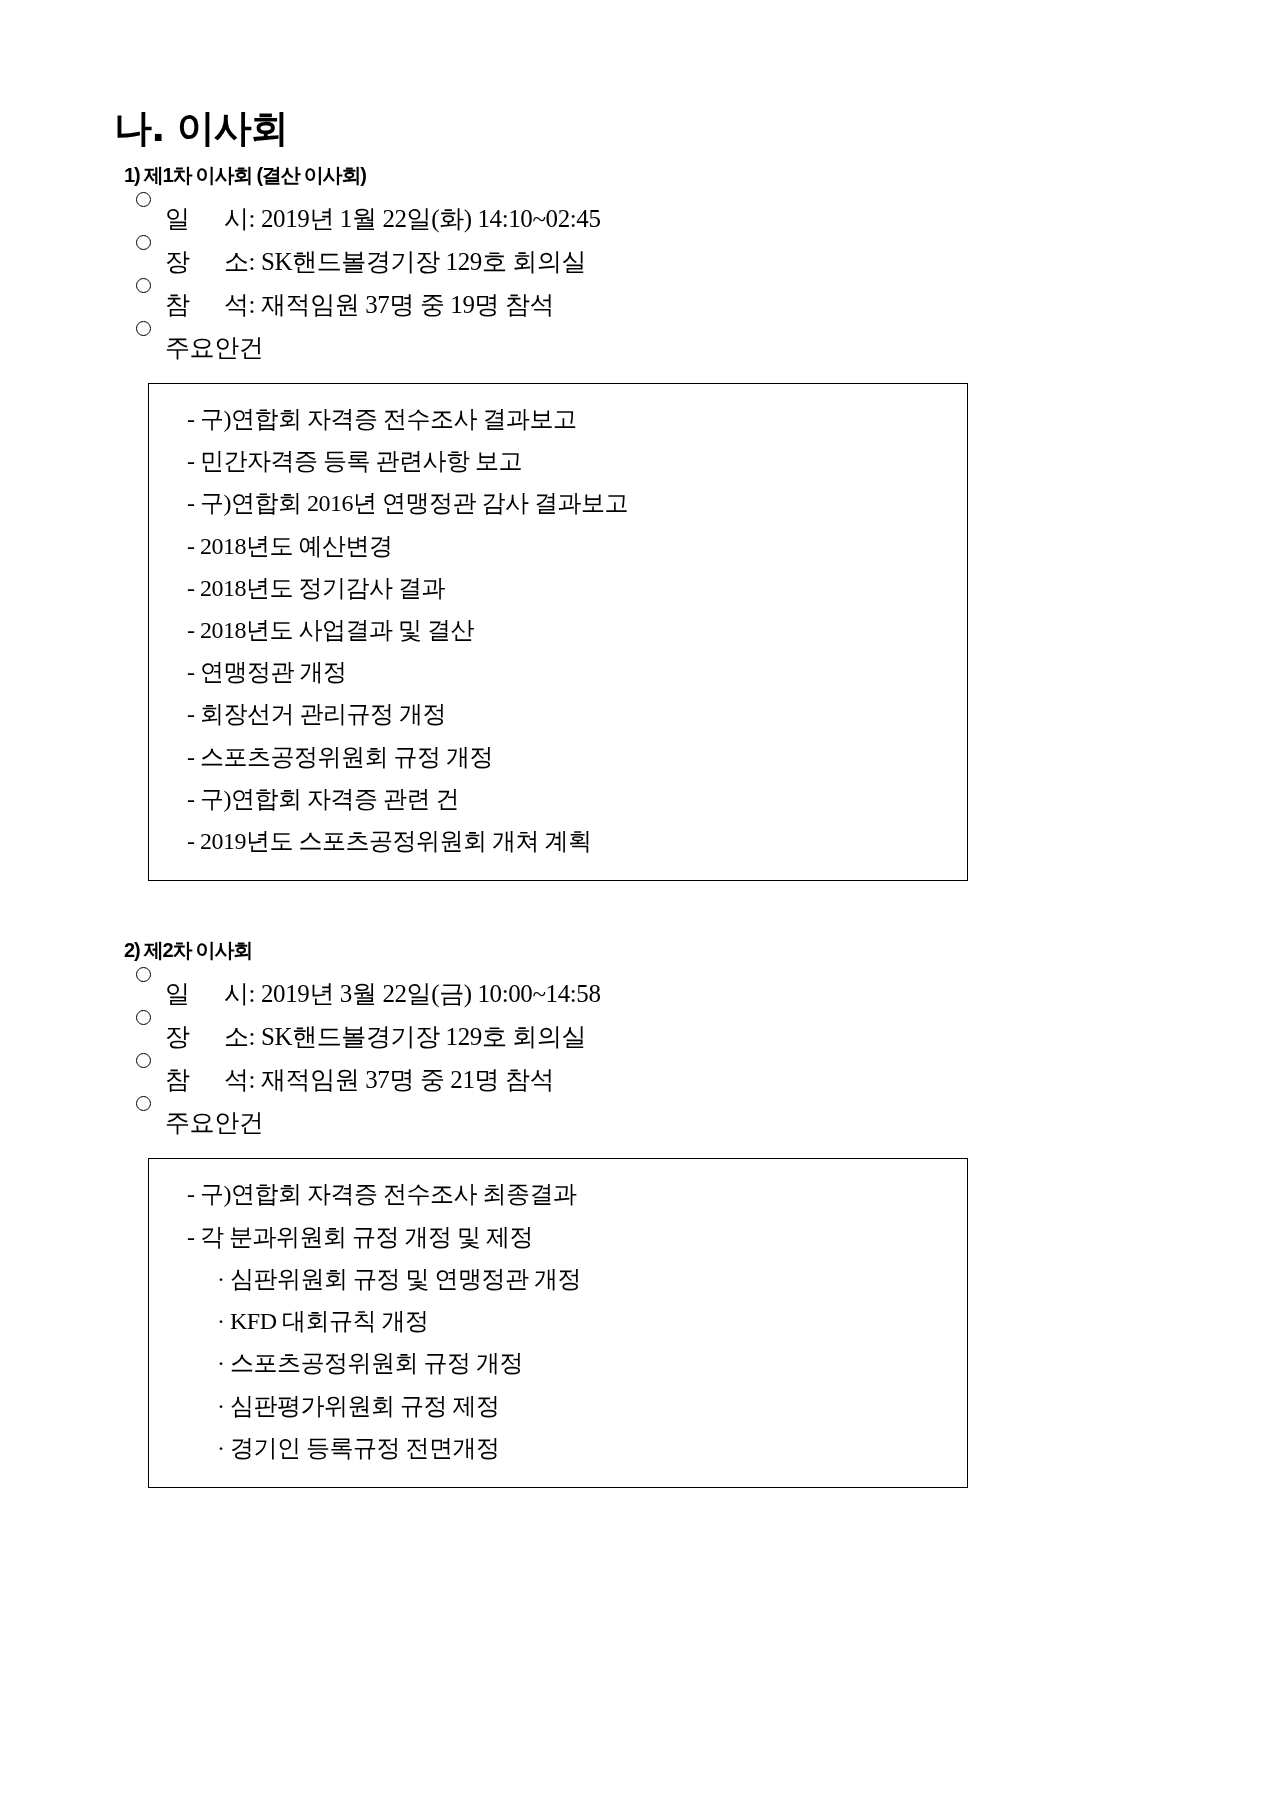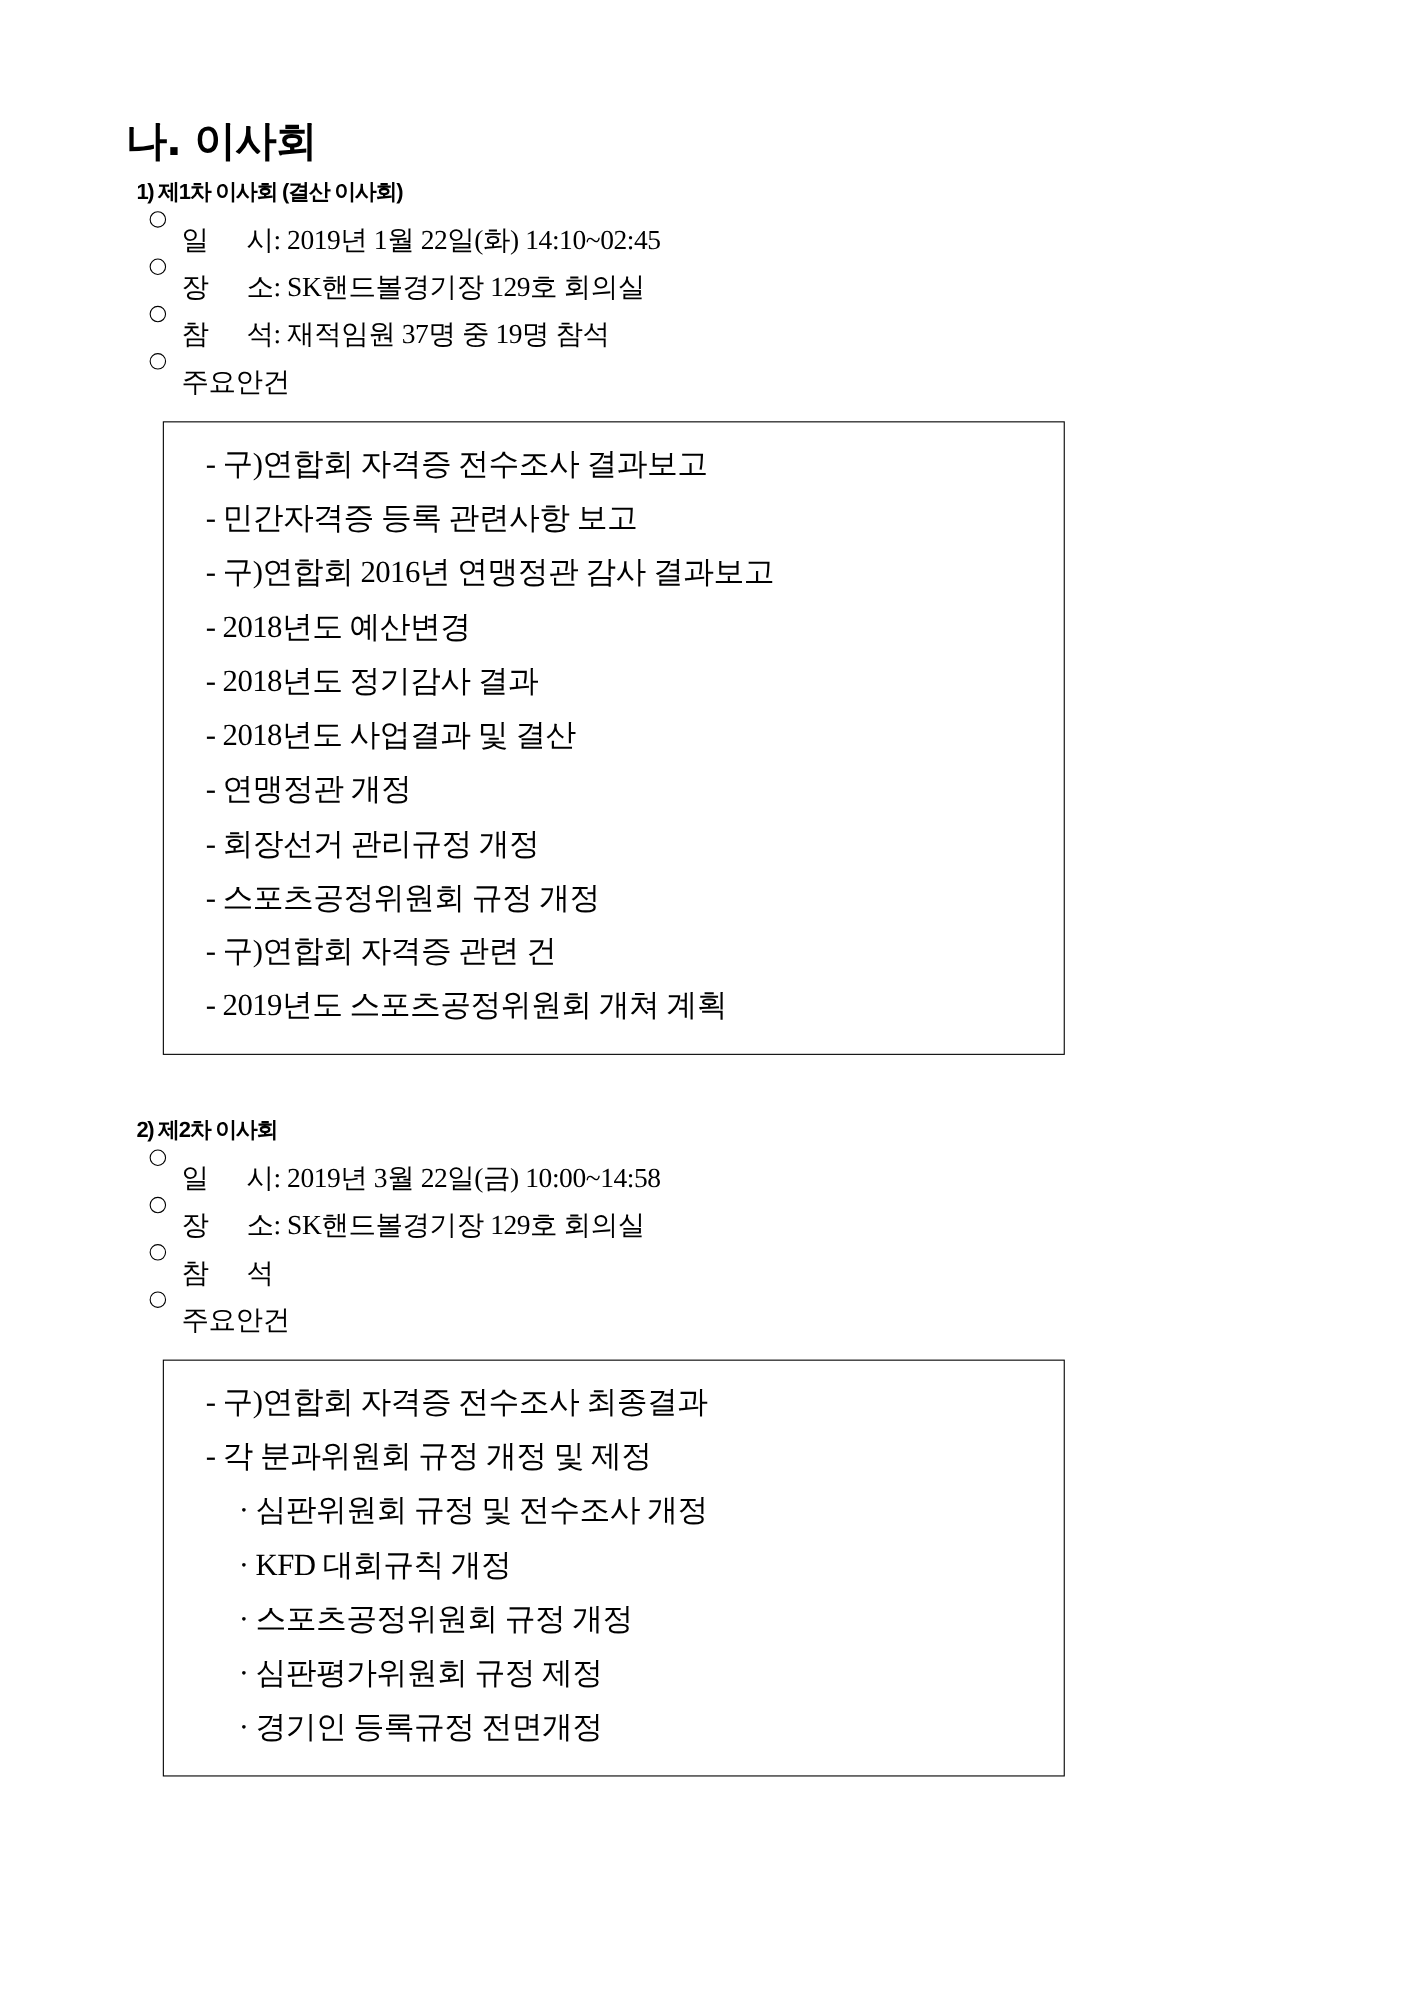--- a/index.html
+++ b/index.html
@@ -83,21 +83,21 @@
 
   
   .agenda-box {
     border: 1.3px solid #000;
     margin: 14px 0 0 34px;
     padding: 14px 20px 18px 20px;
     width: 820px;
     box-sizing: border-box;
   }
   .agenda-line {
-    font-size: 28px;
+    font-size: 24px;
     line-height: 1.76;
     letter-spacing: -0.5px;
     white-space: pre;
   }
   .agenda-line.lvl1 {
     padding-left: 18px;
   }
   .agenda-line.lvl2 {
     padding-left: 48px;
   }
@@ -162,31 +162,32 @@
         <span class="info-text">: 2019년 3월 22일(금) 10:00~14:58</span>
       </li>
       <li class="info-item">
         <span class="marker-circle"></span>
         <span class="info-label"><span class="spaced">장</span><span>소</span></span>
         <span class="info-text">: SK핸드볼경기장 129호 회의실</span>
       </li>
       <li class="info-item">
         <span class="marker-circle"></span>
         <span class="info-label"><span class="spaced">참</span><span>석</span></span>
+        <span class="info-text">: 재적임원 37명 중 21명 참석</span>
       </li>
       <li class="info-item">
         <span class="marker-circle"></span>
         <span class="info-text">주요안건</span>
       </li>
     </ul>
 
     <div class="agenda-box">
       <div class="agenda-line lvl1">- 구)연합회 자격증 전수조사 최종결과</div>
       <div class="agenda-line lvl1">- 각 분과위원회 규정 개정 및 제정</div>
-      <div class="agenda-line lvl2">· 심판위원회 규정 및 전수조사 개정</div>
+      <div class="agenda-line lvl2">· 심판위원회 규정 및 연맹정관 개정</div>
       <div class="agenda-line lvl2">· KFD 대회규칙 개정</div>
       <div class="agenda-line lvl2">· 스포츠공정위원회 규정 개정</div>
       <div class="agenda-line lvl2">· 심판평가위원회 규정 제정</div>
       <div class="agenda-line lvl2">· 경기인 등록규정 전면개정</div>
     </div>
 
   </div>
 </div>
 
 </body></html>

